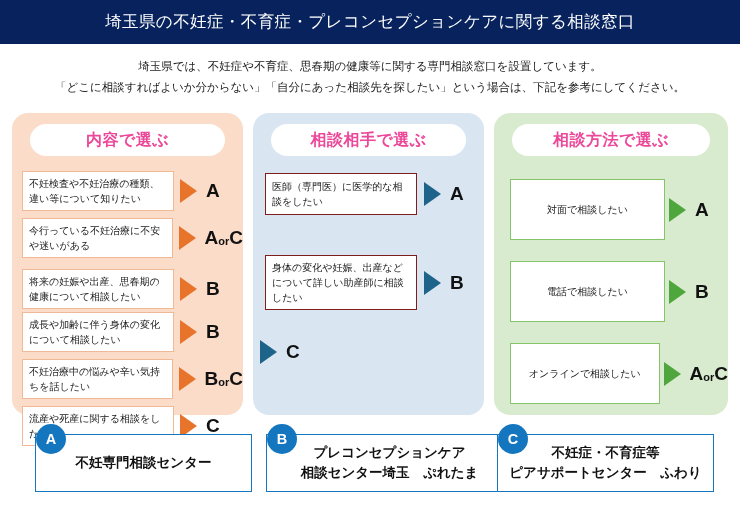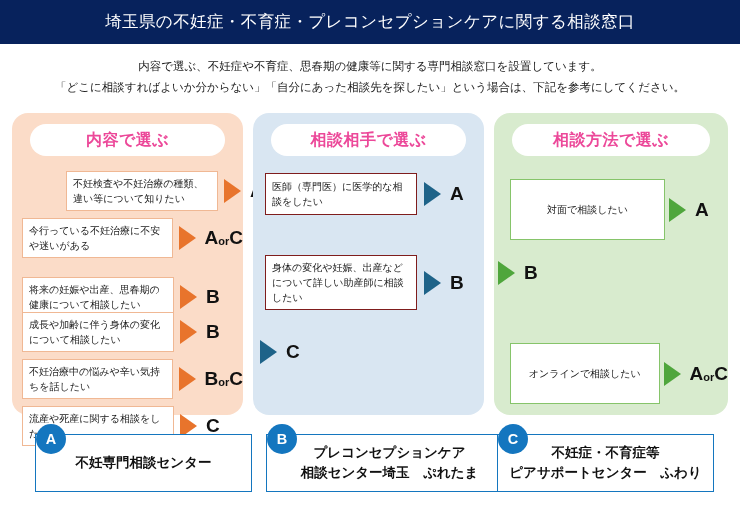--- a/index.html
+++ b/index.html
@@ -202,40 +202,40 @@
   .badge-c { left: 498px; }
 </style>
 </head>
 <body>
 
 <div id="header-bar">
   <div id="header-title">埼玉県の不妊症・不育症・プレコンセプションケアに関する相談窓口</div>
 </div>
 
 <div id="intro">
-  <div class="line">内容で選ぶ、不妊症や不育症、思春期の健康等に関する専門相談窓口を設置しています。</div>
+  <div class="line">埼玉県では、不妊症や不育症、思春期の健康等に関する専門相談窓口を設置しています。</div>
   <div class="line">「どこに相談すればよいか分からない」「自分にあった相談先を探したい」という場合は、下記を参考にしてください。</div>
 </div>
 
 <div id="panels">
 
   <div class="panel panel-orange">
     <div class="panel-title">内容で選ぶ</div>
     <div class="rows">
-        <div class="row" style="top: 6px; margin-left: 44px;">
+        <div class="row" style="top: 6px;">
           <div class="opt-box" style="min-height: 38px;">不妊検査や不妊治療の種類、違い等について知りたい</div>
           <div class="arrow"></div>
           <div class="tag">A</div>
         </div>
         <div class="row" style="top: 53px;">
           <div class="opt-box" style="min-height: 38px;">今行っている不妊治療に不安や迷いがある</div>
           <div class="arrow"></div>
           <div class="tag"><span>A</span><span class="orw">or</span><span>C</span></div>
         </div>
-        <div class="row" style="top: 112px; align-items: center;">
+        <div class="row" style="top: 104px; align-items: center;">
           <div class="opt-box" style="min-height: 38px;">将来の妊娠や出産、思春期の健康について相談したい</div>
           <div class="arrow"></div>
           <div class="tag">B</div>
         </div>
         <div class="row" style="top: 147px;">
           <div class="opt-box" style="min-height: 38px;">成長や加齢に伴う身体の変化について相談したい</div>
           <div class="arrow"></div>
           <div class="tag">B</div>
         </div>
         <div class="row" style="top: 194px;">
@@ -273,20 +273,21 @@
 
   <div class="panel panel-green">
     <div class="panel-title">相談方法で選ぶ</div>
     <div class="rows">
         <div class="row" style="top: 14px;">
           <div class="opt-box" style="min-height: 32px;">対面で相談したい</div>
           <div class="arrow"></div>
           <div class="tag">A</div>
         </div>
         <div class="row" style="top: 96px;">
+          <div class="opt-box" style="min-height: 32px;">電話で相談したい</div>
           <div class="arrow"></div>
           <div class="tag">B</div>
         </div>
         <div class="row" style="top: 178px;">
           <div class="opt-box" style="min-height: 32px;">オンラインで相談したい</div>
           <div class="arrow"></div>
           <div class="tag"><span>A</span><span class="orw">or</span><span>C</span></div>
         </div>
       </div>
   </div>

